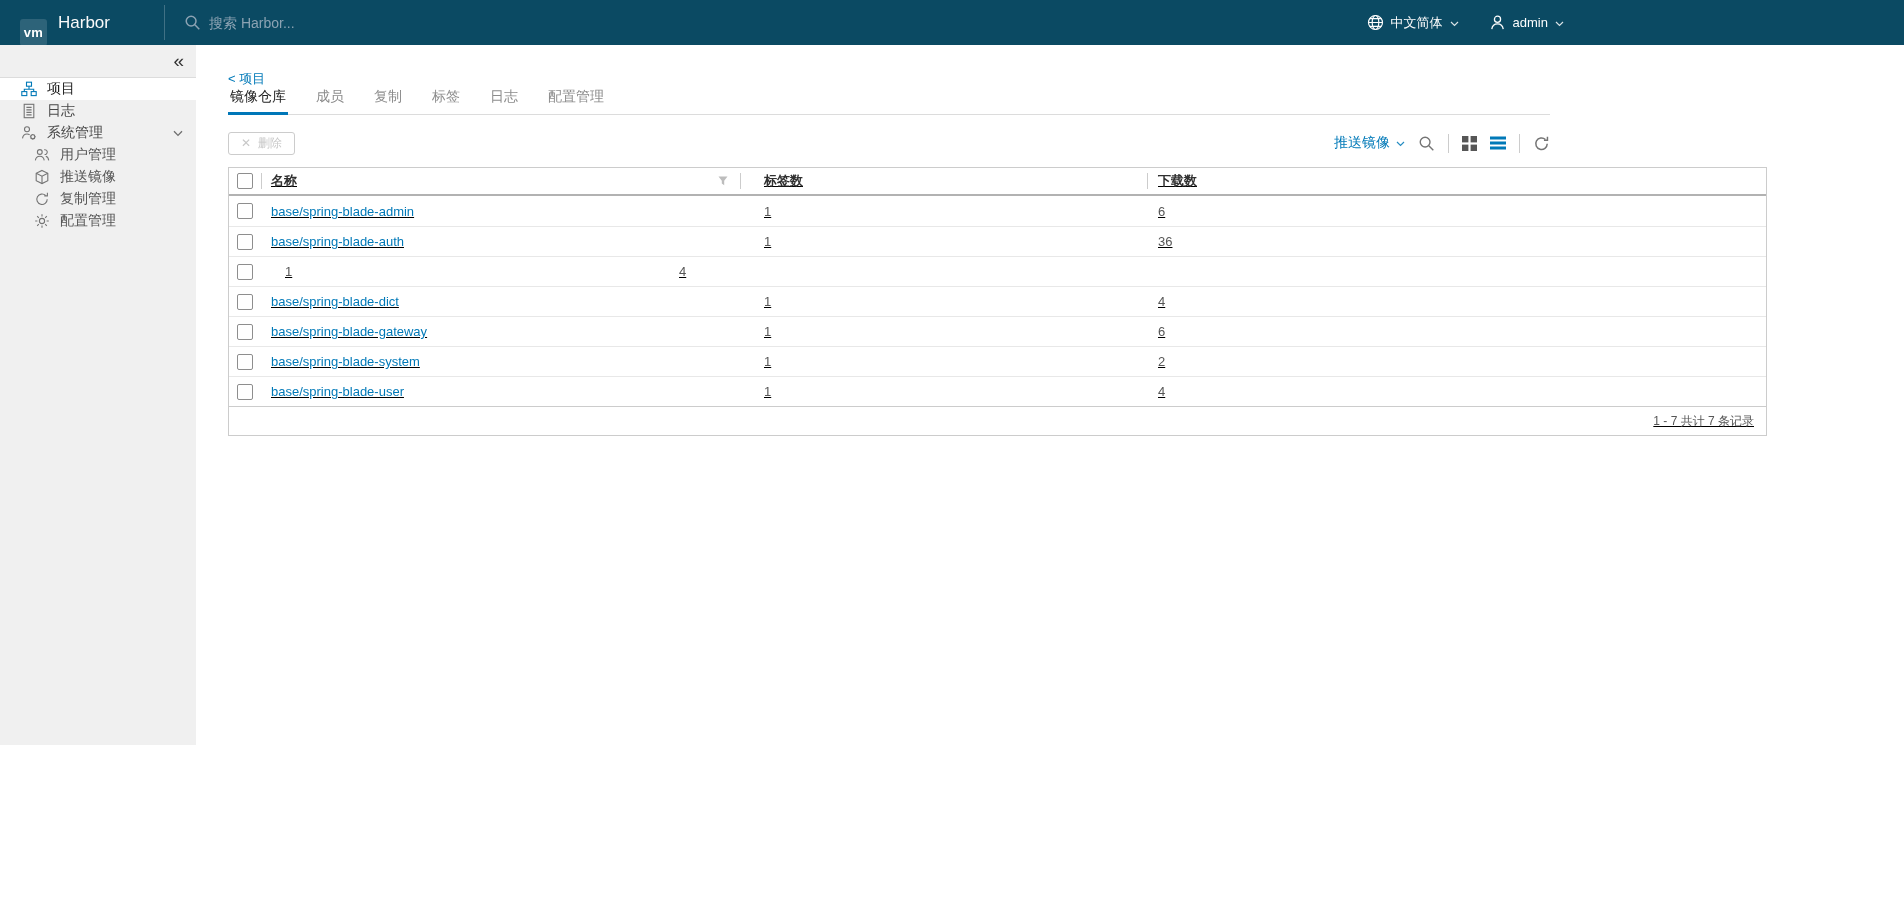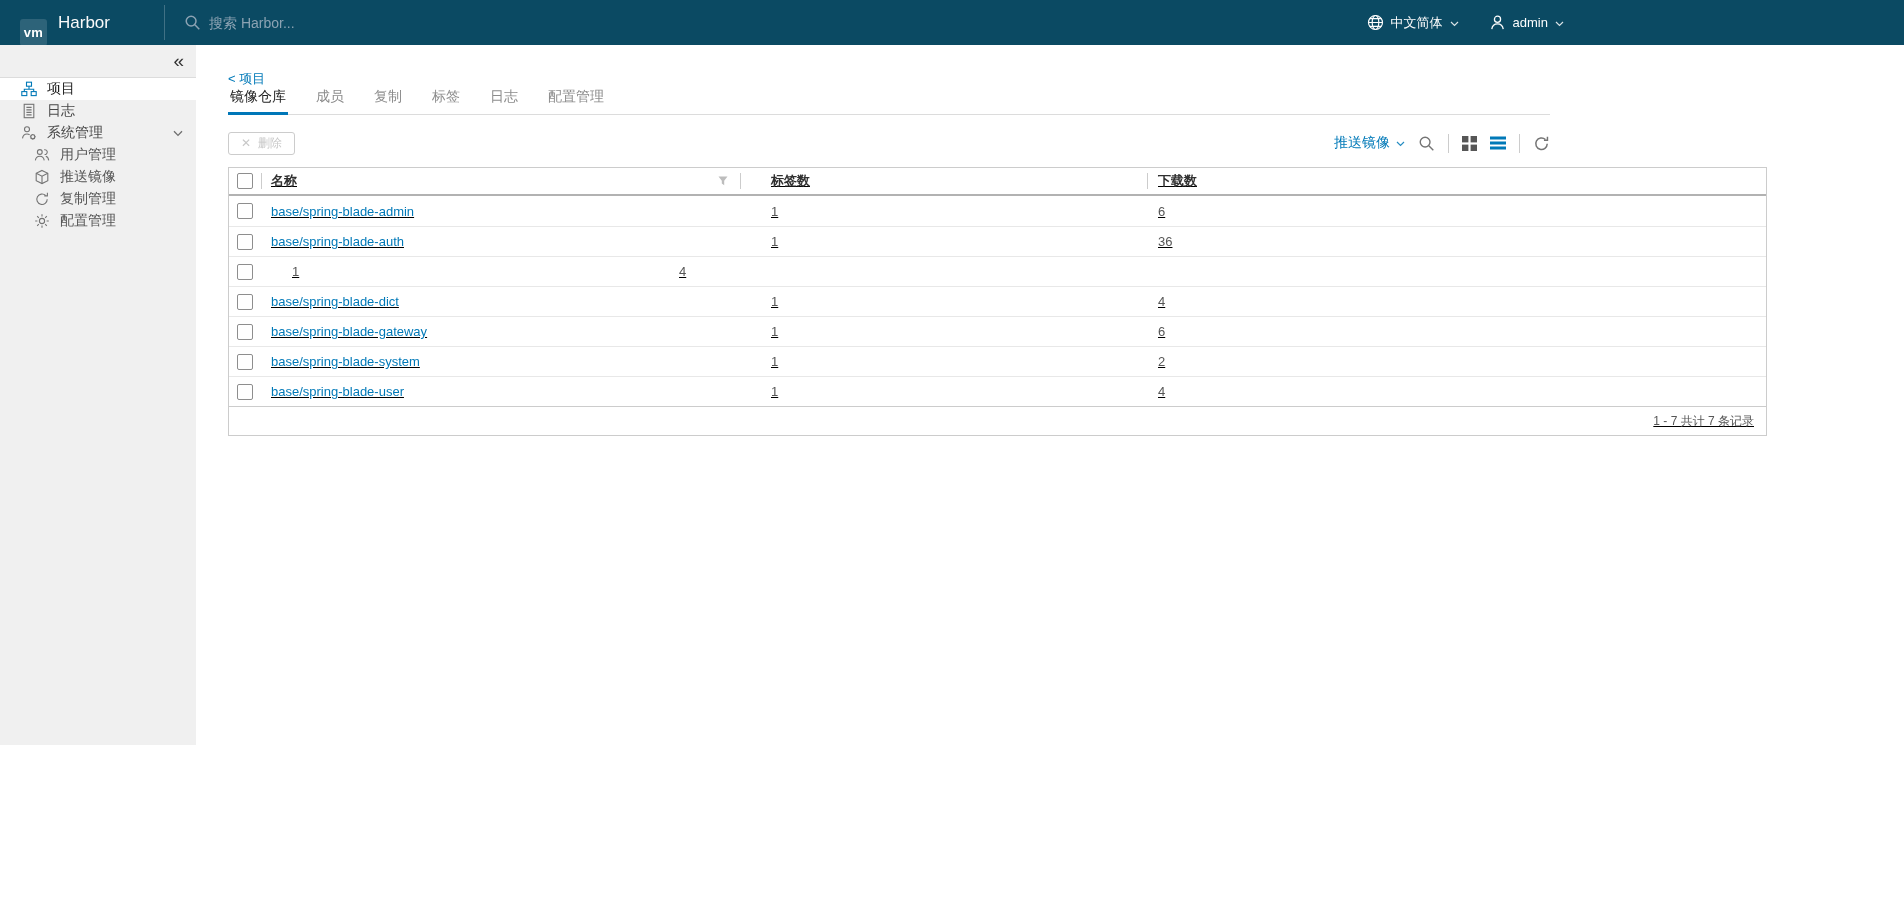--- a/index.html
+++ b/index.html
@@ -75,21 +75,21 @@
   .tool-icon { display:inline-flex; color:#747474; }
   .tool-icon.accent { color:var(--accent,#0079b8); }
   .tool-vdiv { width:1px; height:19px; background:#ccc; }
 
   
   .datagrid { width:1539px; margin-top:11px; border:1px solid #ccc; background:#fff;text-decoration:underline; }
   .dg-header { display:flex; height:28px; align-items:center; border-bottom:2px solid #b2b2b2; }
   .cell { display:flex; align-items:center; height:100%; position:relative; }
   .col-check { width:32px; justify-content:center; }
   .col-name  { width:479px; padding-left:10px; }
-  .col-tags  { width:407px; padding-left:31px; }
+  .col-tags  { width:407px; padding-left:24px; }
   .col-pulls { flex:1; padding-left:11px; }
   .dg-header .cell { font-size:13px; font-weight:bold; color:#313131; }
   .dg-header .cell.sep::before {
     content:""; position:absolute; left:0; top:5px; bottom:5px; width:1px; background:#ccc;
   }
   .filter-icon { margin-left:auto; margin-right:12px; display:inline-flex; color:#bdbdbd; }
   .dg-row { display:flex; height:30px; align-items:center; border-top:1px solid #e8e8e8; }
   .dg-row:first-child { border-top:none; }
   .checkbox {
     width:16px; height:16px; border:1px solid #8e8e8e; border-radius:2px; background:#fff; display:inline-block;

